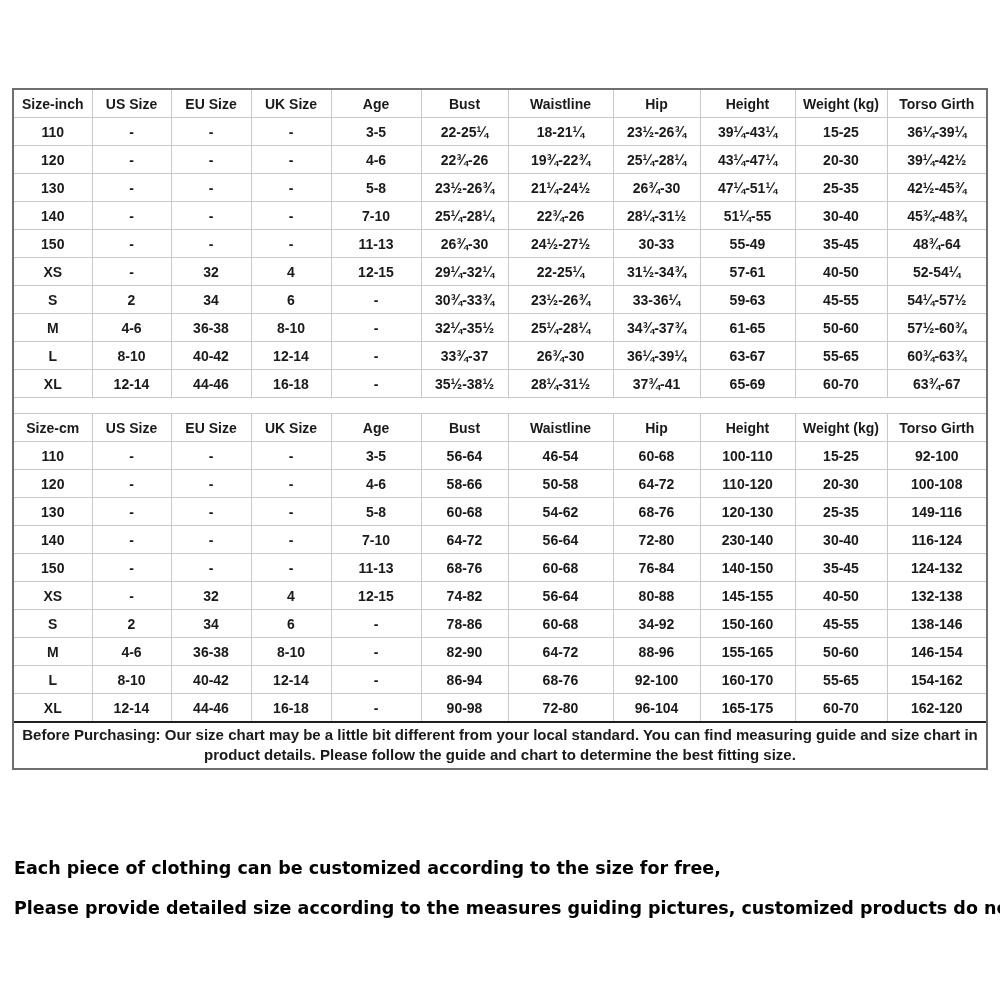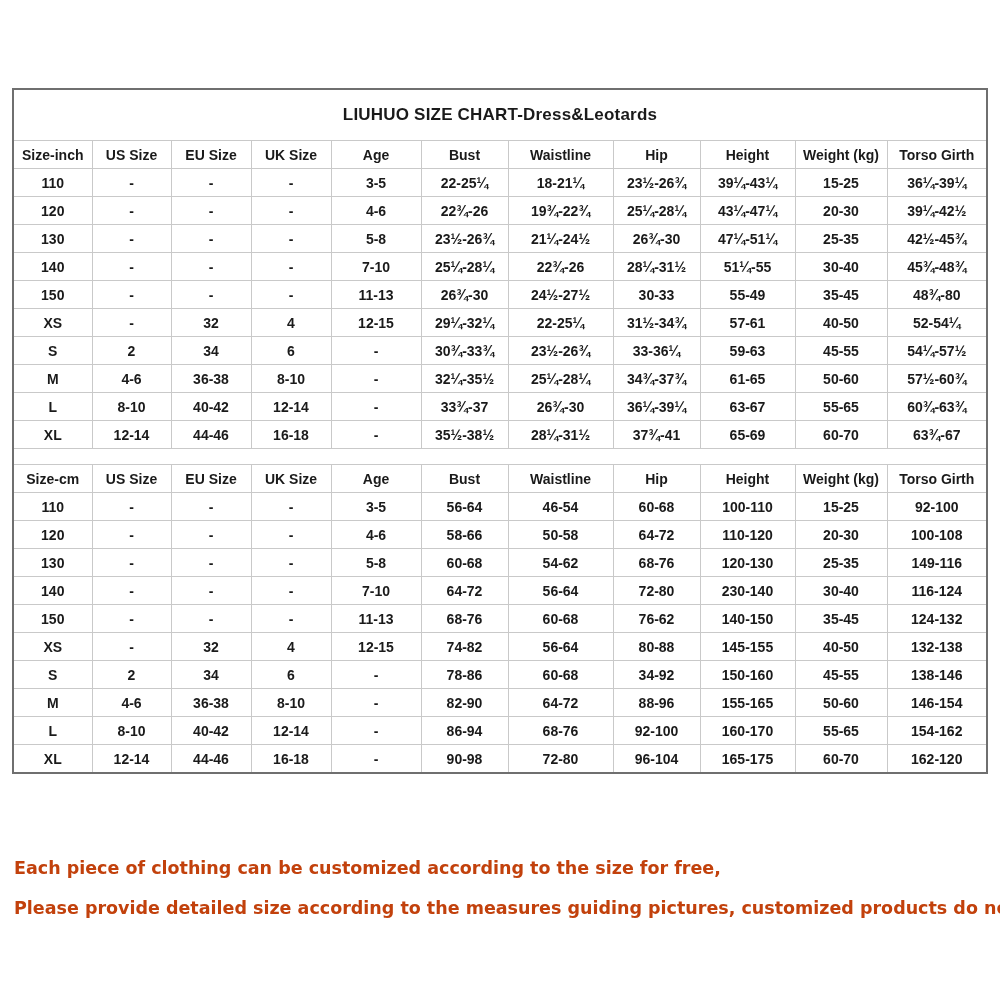--- a/index.html
+++ b/index.html
@@ -64,31 +64,30 @@
     line-height: 20px;
     padding: 2px 6px 3px 6px;
   }
   .footer-text {
     position: absolute;
     left: 14px;
     width: 975px;
     font-family: "DejaVu Sans", sans-serif;
     font-size: 17.5px;
     font-weight: 600;
-    color: #c2410c;
+    color: #000000;
     white-space: nowrap;
   }
   .footer-line-1 { top: 858px; }
   .footer-line-2 { top: 898px; }
 </style>
 </head>
 <body>
 
 <div class="chart-wrap">
-  <div class="chart-title">LIUHUO SIZE CHART-Dress&amp;Leotards</div>
 
   <table class="size-table">
     <colgroup>
       <col style="width:78px">
         <col style="width:79px">
         <col style="width:80px">
         <col style="width:80px">
       <col style="width:90px">
         <col style="width:87px">
         <col style="width:105px">
@@ -169,21 +168,21 @@
           <td>150</td>
           <td>-</td>
           <td>-</td>
           <td>-</td>
           <td>11-13</td>
           <td>26¾-30</td>
           <td>24½-27½</td>
           <td>30-33</td>
           <td>55-49</td>
           <td>35-45</td>
-          <td>48¾-80</td>
+          <td>48¾-64</td>
         </tr>
         <tr>
           <td>XS</td>
           <td>-</td>
           <td>32</td>
           <td>4</td>
           <td>12-15</td>
           <td>29¼-32¼</td>
           <td>22-25¼</td>
           <td>31½-34¾</td>
@@ -331,21 +330,21 @@
           <td>116-124</td>
         </tr>
         <tr>
           <td>150</td>
           <td>-</td>
           <td>-</td>
           <td>-</td>
           <td>11-13</td>
           <td>68-76</td>
           <td>60-68</td>
-          <td>76-62</td>
+          <td>76-84</td>
           <td>140-150</td>
           <td>35-45</td>
           <td>124-132</td>
         </tr>
         <tr>
           <td>XS</td>
           <td>-</td>
           <td>32</td>
           <td>4</td>
           <td>12-15</td>
@@ -404,16 +403,17 @@
           <td>90-98</td>
           <td>72-80</td>
           <td>96-104</td>
           <td>165-175</td>
           <td>60-70</td>
           <td>162-120</td>
         </tr>
       </tbody>
   </table>
 
+  <div class="purchase-note">Before Purchasing: Our size chart may be a little bit different from your local standard. You can find measuring guide and size chart in product details. Please follow the guide and chart to determine the best fitting size.</div>
 </div>
 
 <div class="footer-text footer-line-1">Each piece of clothing can be customized according to the size for free,</div>
 <div class="footer-text footer-line-2">Please provide detailed size according to the measures guiding pictures, customized products do not support return.</div>
 
 </body></html>

